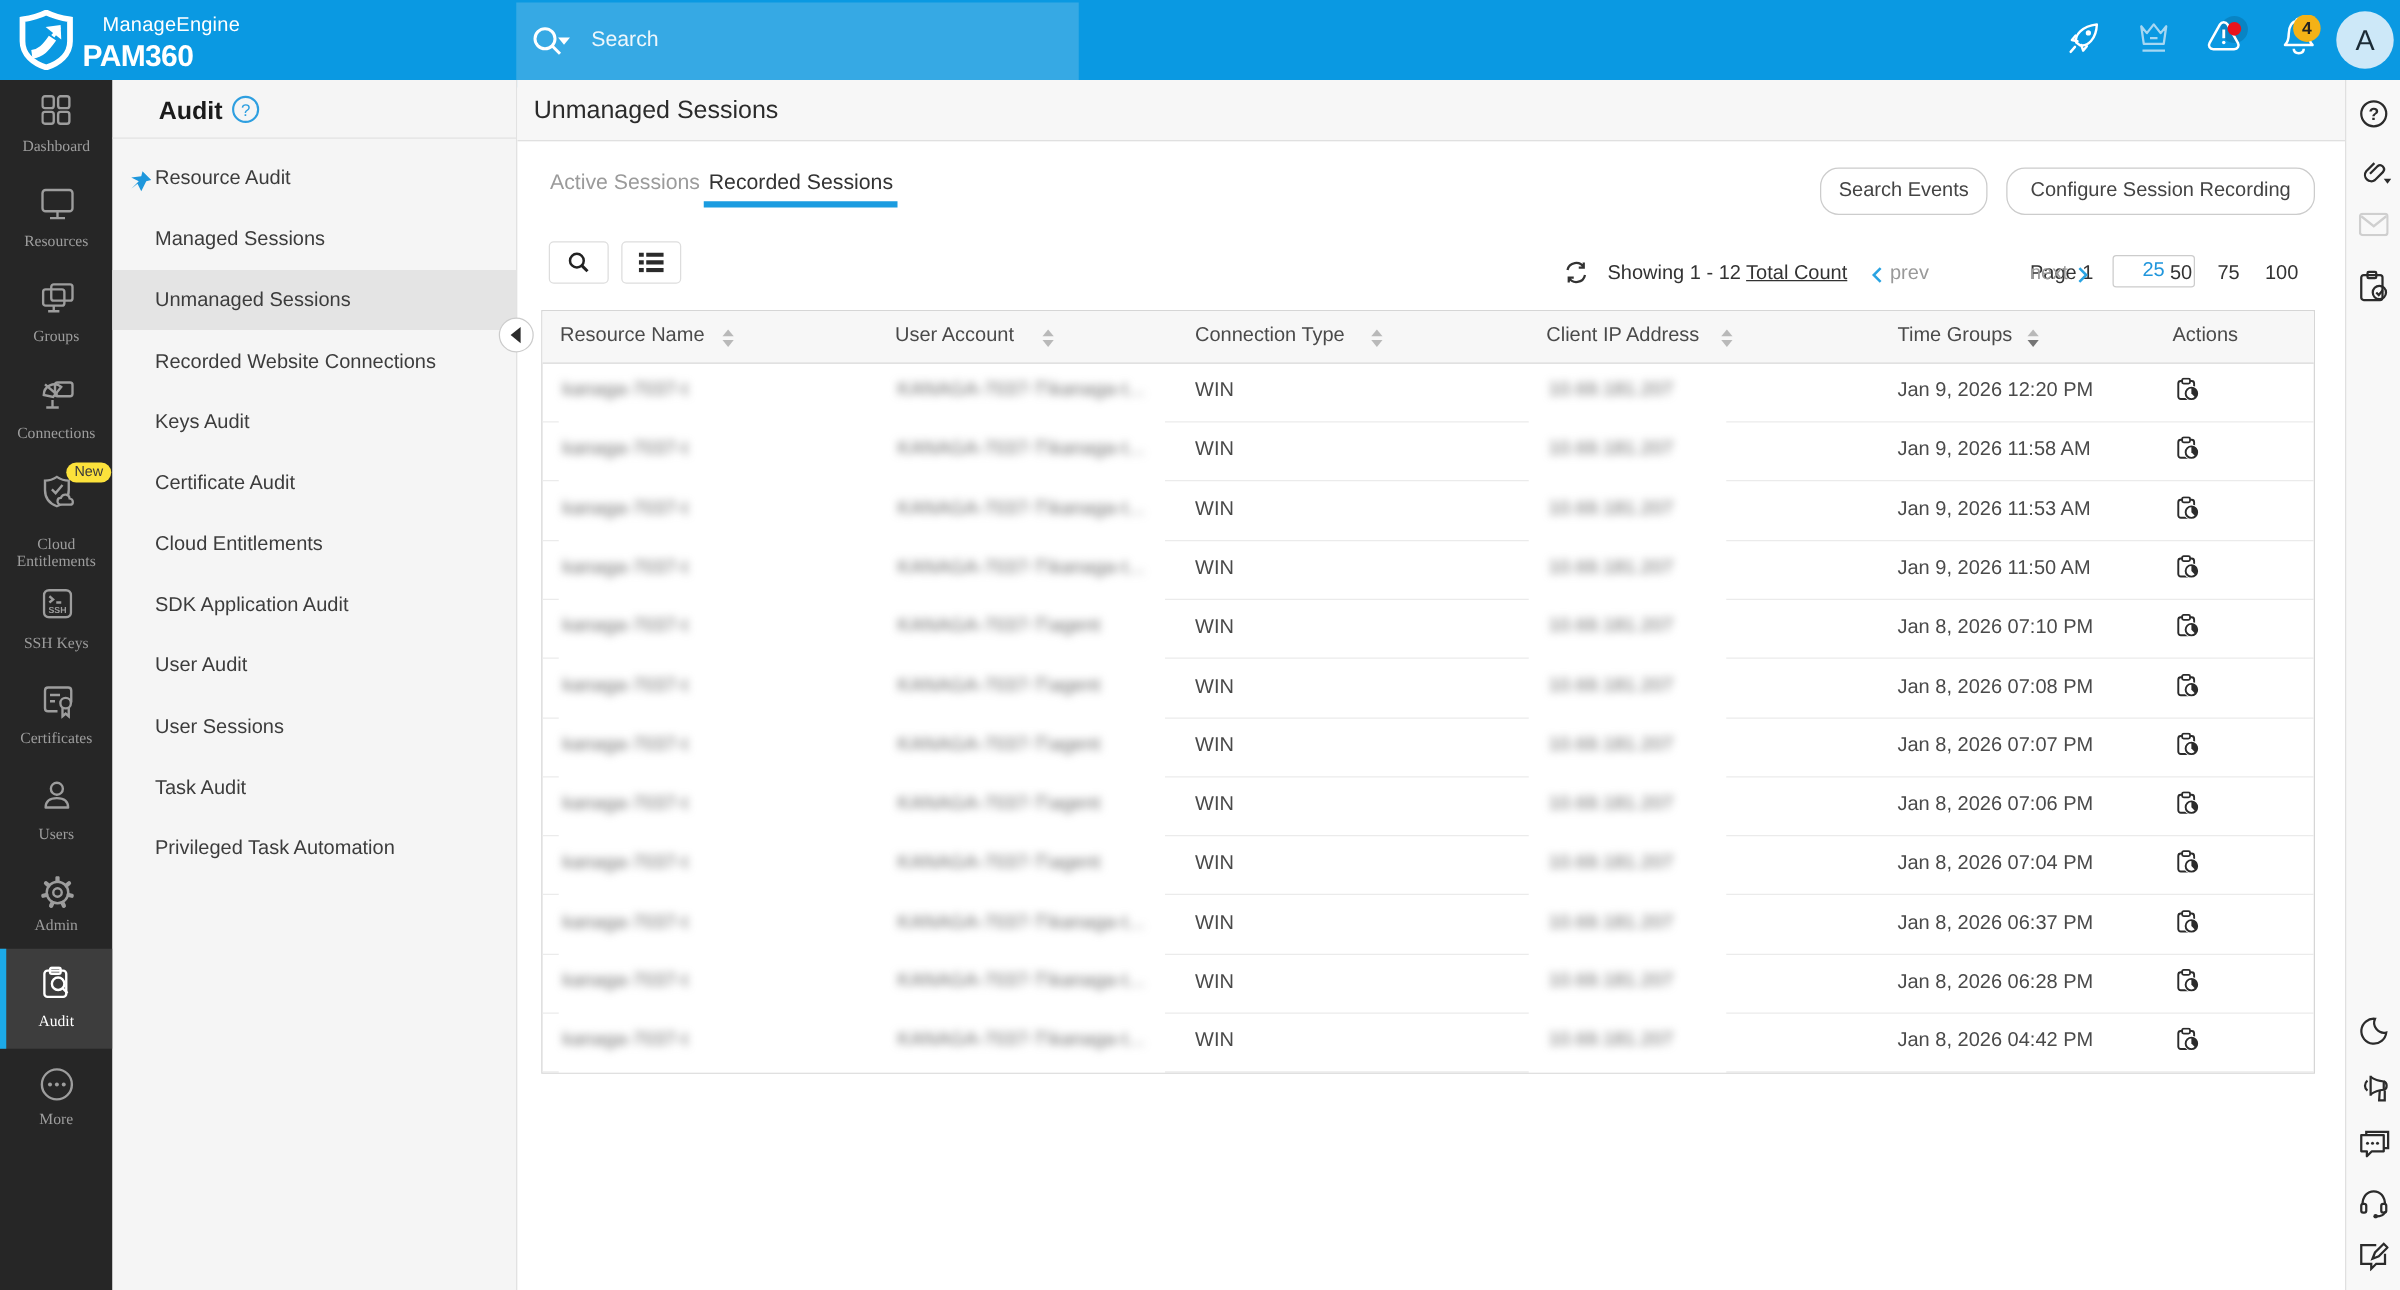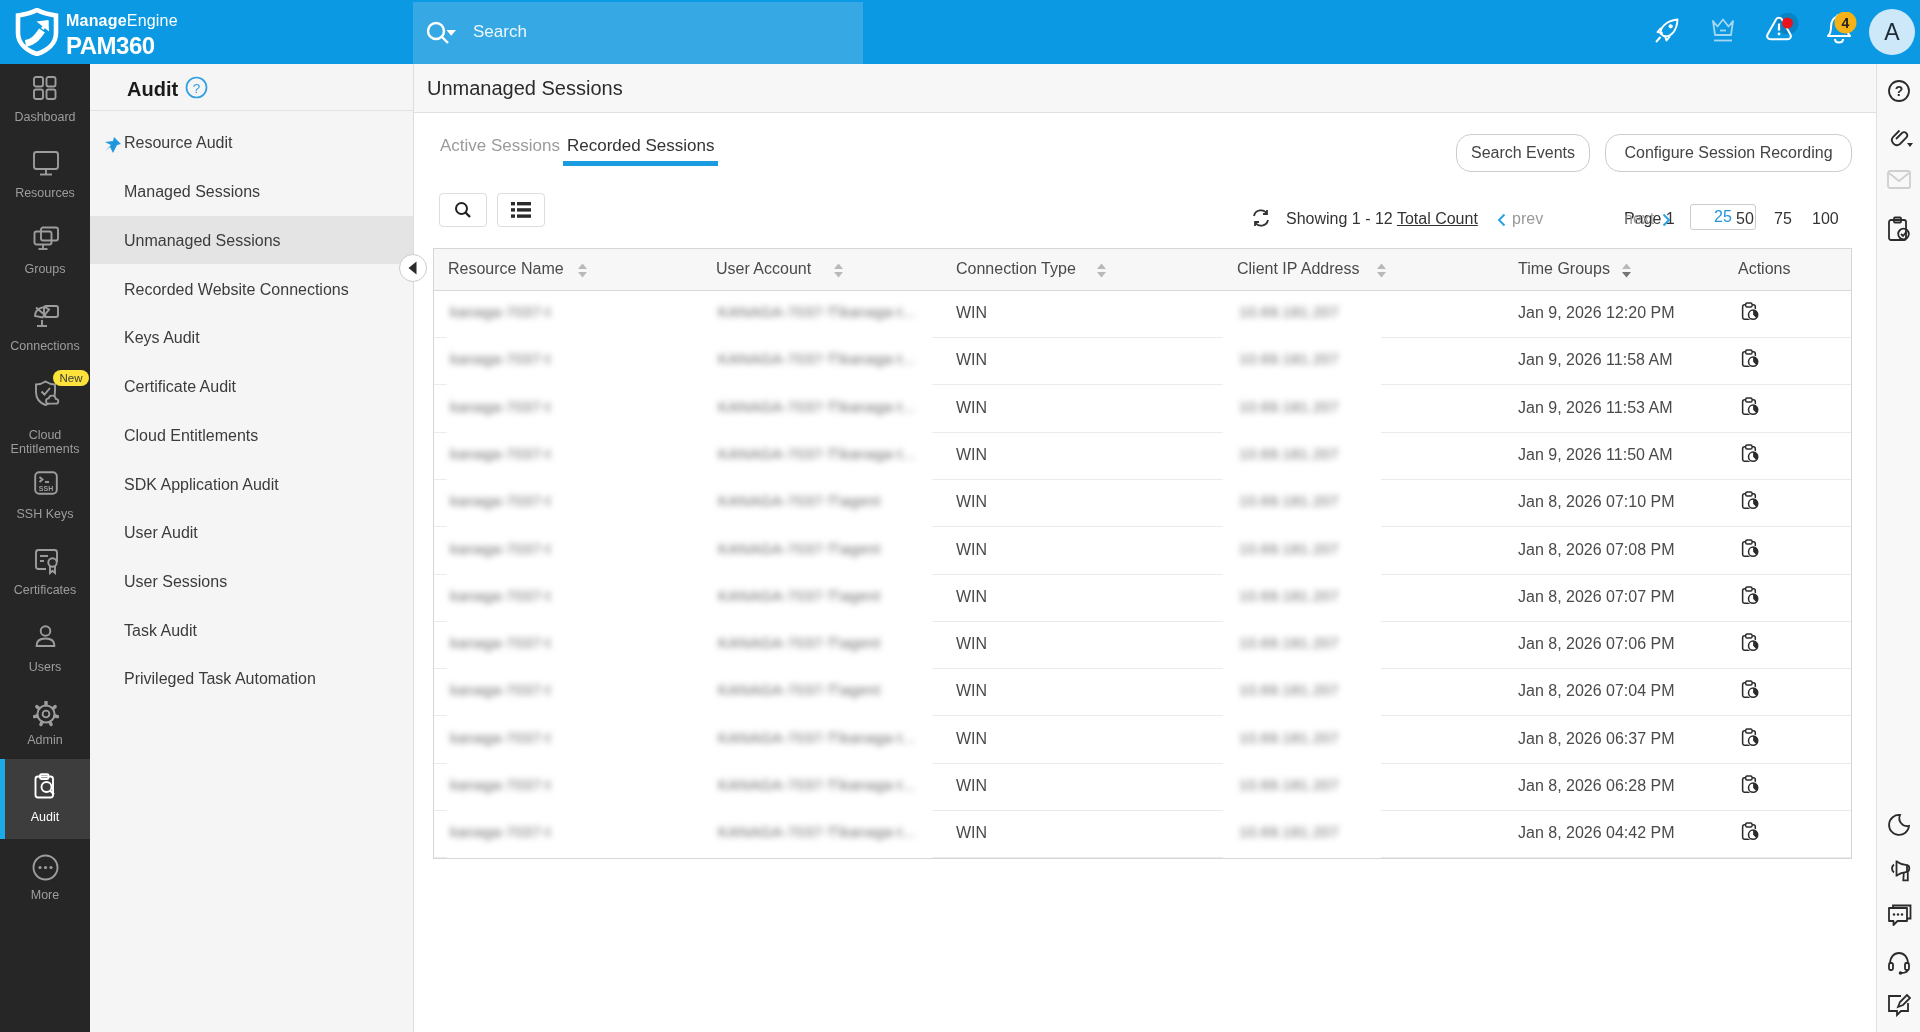--- a/index.html
+++ b/index.html
@@ -5,31 +5,31 @@
 * { margin:0; padding:0; box-sizing:border-box; }
 html,body { width:1920px; height:1032px; overflow:hidden; font-family:"Liberation Sans", sans-serif; background:#fff; }
 
 
 #topbar { position:absolute; left:0; top:0; width:1920px; height:64px; background:#0a99e2; }
 #searchstrip { position:absolute; left:413px; top:2px; width:450px; height:68px; background:#36a9e4; }
 #searchtxt { position:absolute; left:60px; top:20px; color:#eef7fc; font-size:17px; }
 #logo { position:absolute; left:14px; top:8px; }
 #logotxt { position:absolute; left:66px; top:12px; color:#fff; }
 #logotxt .me { font-size:16px; letter-spacing:0.2px; }
-#logotxt .me b { font-weight:bold; }
+#logotxt .me b { font-weight:normal;margin-left:16px; }
 #logotxt .pam { font-size:24px; font-weight:bold; letter-spacing:-0.5px; margin-top:2px; }
 
 
 .topicon { position:absolute; top:18px; }
 #avatar { position:absolute; left:1869px; top:9px; width:46px; height:46px; border-radius:50%; background:#cde8f8; color:#1c2b36; font-size:23px; display:flex; align-items:center; justify-content:center; }
 
 
 #leftnav { position:absolute; left:0; top:64px; width:90px; height:968px; background:#262626; }
 .nicon { position:absolute; }
-.nlbl { position:absolute; left:0; width:90px; text-align:center; color:#9d9d9d; font-size:12.5px; line-height:14px; }
+.nlbl { position:absolute; left:0; width:90px; text-align:center; color:#9d9d9d; font-size:12.5px; line-height:14px;font-family:Liberation Serif, serif; }
 #nav-audit-bg { position:absolute; left:0; top:695px; width:90px; height:80px; background:#3d3d3d; }
 #nav-audit-bar { position:absolute; left:0; top:695px; width:5px; height:80px; background:#1caae8; }
 .newbadge { position:absolute; left:53px; top:306px; background:#fce23b; color:#3a3a3a; font-size:11.5px; padding:2px 6.5px; border-radius:9px; z-index:3; }
 
 
 #sidebar { position:absolute; left:90px; top:64px; width:324px; height:968px; background:#f5f5f5; border-right:1px solid #dcdcdc; }
 #sb-head { position:absolute; left:37px; top:14px; font-size:20px; font-weight:bold; color:#1b1b1b; }
 #sb-sep { position:absolute; left:0; top:46px; width:323px; height:1px; background:#e2e2e2; }
 .sbitem { position:absolute; left:34px; font-size:16px; color:#3c3c3c; }
 #sb-active { position:absolute; left:0; top:152px; width:323px; height:48px; background:#e4e4e4; }

